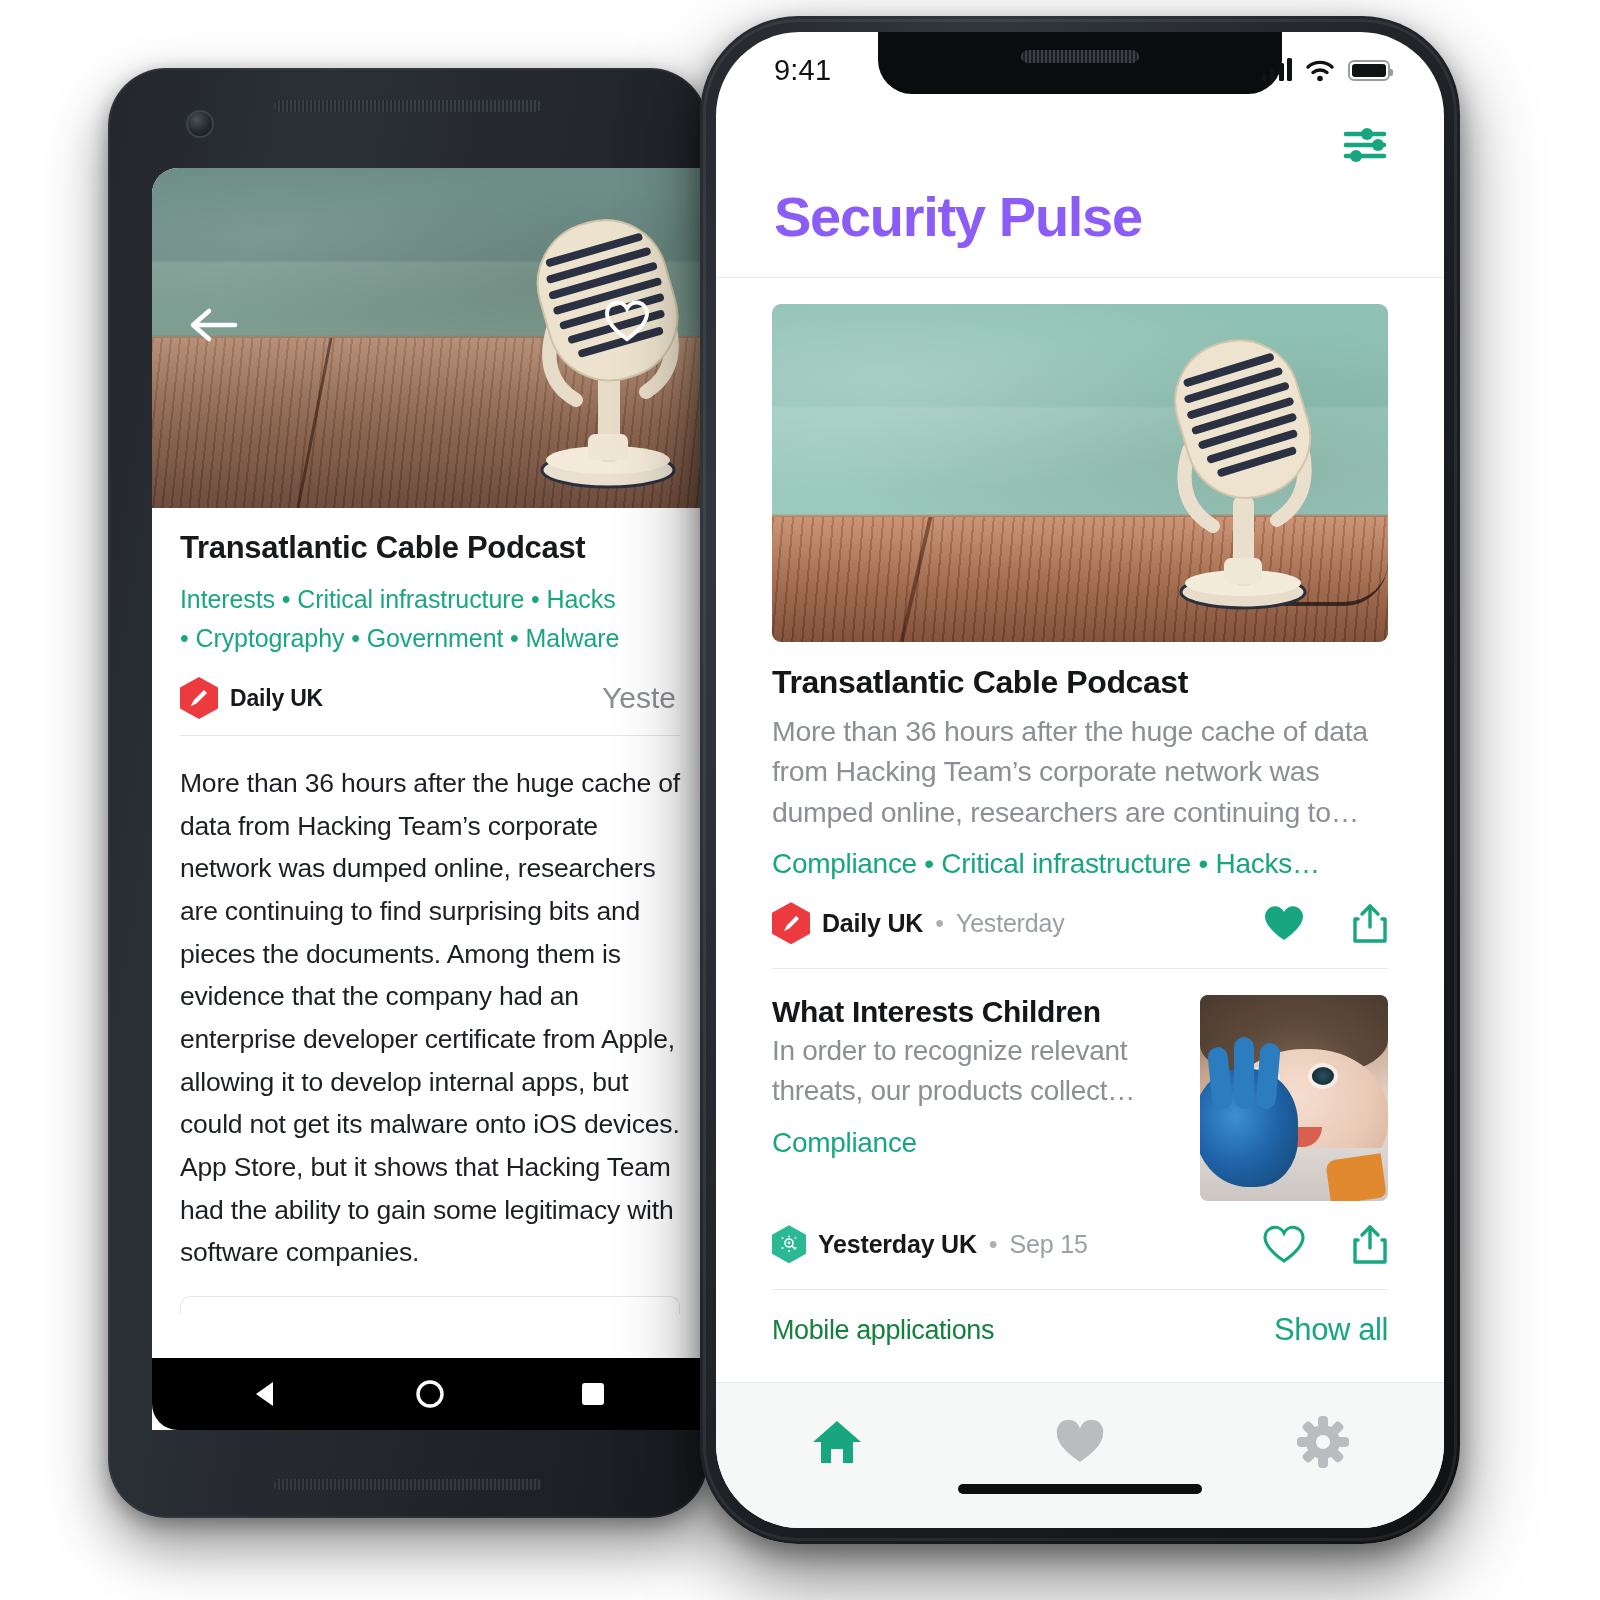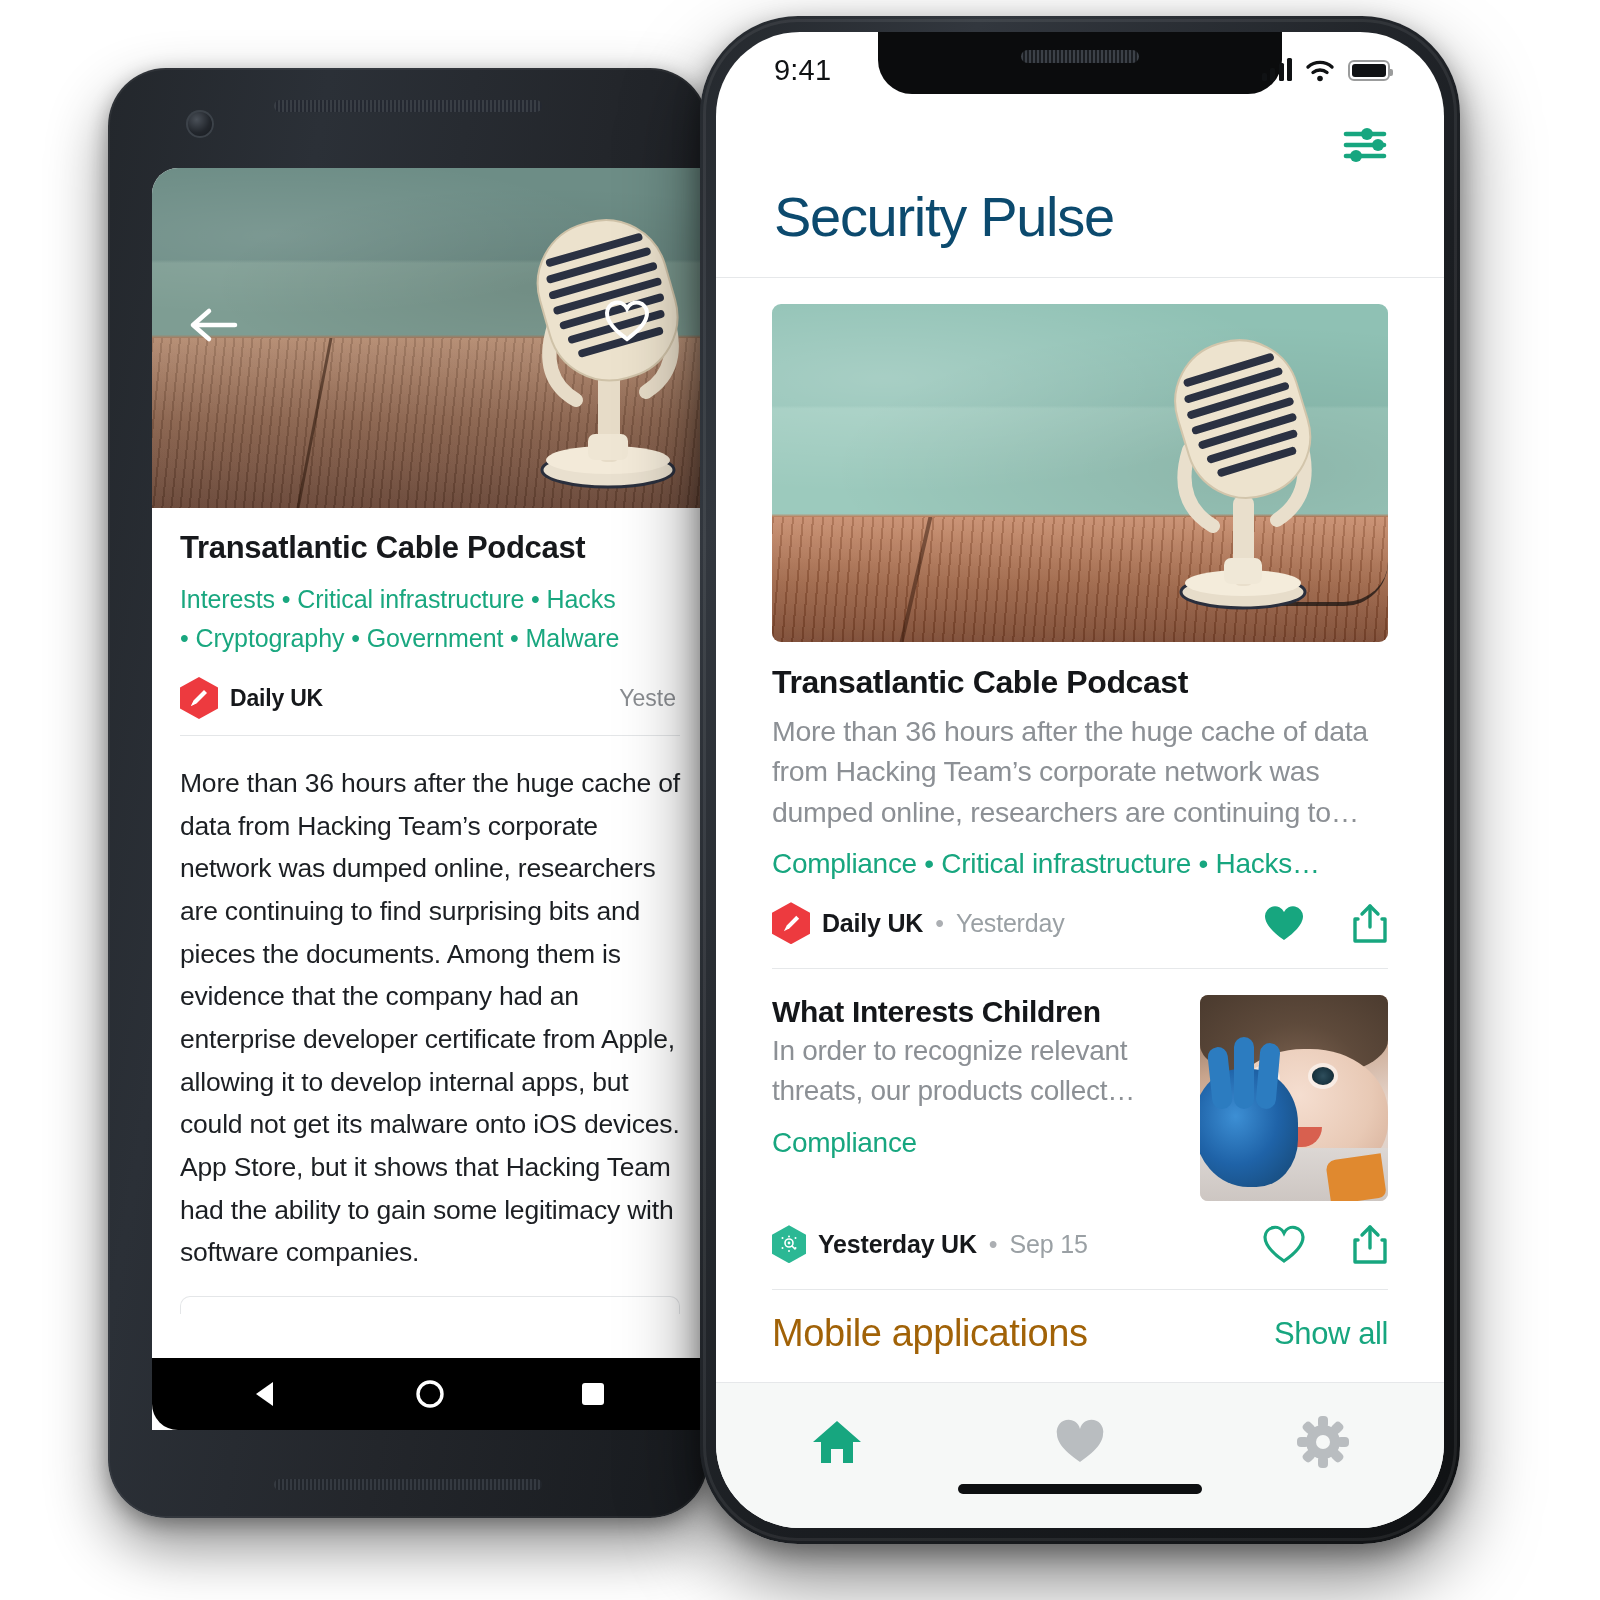--- a/index.html
+++ b/index.html
@@ -90,21 +90,21 @@
   .and-tags{
     margin-top:14px; font-size:25px; color:#19a77f; line-height:1.54;
     letter-spacing:-.1px;
   }
   .and-meta{
     margin-top:20px; display:flex; align-items:center; gap:12px;
     height:42px;
   }
   .and-meta .src-name{ font-size:23px; font-weight:bold; color:#16181b; }
   .and-meta .when{
-    margin-left:auto; font-size:23px; color:#8a8d91; padding-right:4px;
+    margin-left:auto; font-size:30px; color:#8a8d91; padding-right:4px;
     white-space:nowrap;
   }
   .and-rule{ height:1px; background:#e4e6e8; margin:16px 0 0 0; }
   .and-article{
     padding:26px 28px 0 28px;
     font-size:26.5px; line-height:1.61; color:#1c1f23;
     letter-spacing:-.2px;
   }
   .and-card-bottom{
     margin:22px 28px 0 28px; height:18px;
@@ -164,22 +164,22 @@
   }
   .batt span{ display:block; width:100%; height:100%; background:#101214; border-radius:3px;}
   .batt::after{content:"";position:absolute;right:-5px;top:7px;width:3px;height:7px;
     background:rgba(16,18,20,.42);border-radius:0 2px 2px 0;}
 
   .ios-topbar{ height:74px; display:flex; align-items:center; justify-content:flex-end;
     padding:0 56px; }
   .filter-ico{ width:46px; height:40px; }
 
   .page-title{
-    padding:6px 58px 30px 58px; font-size:56px; font-weight:normal;
-    color:#0c4a6e; letter-spacing:-1.3px; line-height:1.05;
+    padding:6px 58px 30px 58px; font-size:56px; font-weight:bold;
+    color:#8b5cf6; letter-spacing:-1.3px; line-height:1.05;
   }
   .hr-full{ height:1px; background:#e6e8ea; }
 
   .feed{ padding:0 0 0 0; }
   .card{ padding:26px 56px 0 56px; }
   .ios-hero{
     position:relative; width:100%; height:338px; border-radius:9px; overflow:hidden;
     background:
       linear-gradient(to bottom,
         #8fc1b4 0%, #8fc1b4 30%,
@@ -277,21 +277,21 @@
     position:absolute; right:4px; bottom:0; width:56px; height:44px;
     background:#e0892f; border-radius:10px 0 8px 0; transform:rotate(-8deg);
   }
   .c2-title{ font-size:30px; font-weight:bold; color:#141619; letter-spacing:-.35px; }
   .c2-sum{ margin-top:2px; font-size:28px; line-height:1.43; color:#8c9095; letter-spacing:-.3px;}
   .c2-tags{ margin-top:16px; font-size:28px; color:#17a67f; letter-spacing:-.3px; }
 
   .section-row{
     display:flex; align-items:center; padding:22px 56px 0 56px;
   }
-  .section-title{ font-size:38px; color:#a16207; letter-spacing:-.4px; }
+  .section-title{ font-size:27px; color:#15803d; letter-spacing:-.4px; }
   .section-link{ margin-left:auto; font-size:31px; color:#17a67f; letter-spacing:-.4px; }
 
   .tabbar{
     position:absolute; left:0; bottom:0; width:100%; height:146px;
     background:#f6f8f7; border-top:1px solid #e6e8ea;
     display:flex; align-items:flex-start; padding-top:22px;
   }
   .tab{ flex:1; display:flex; align-items:center; justify-content:center; height:74px; }
   .home-indicator{
     position:absolute; left:50%; bottom:34px; transform:translateX(-50%);

